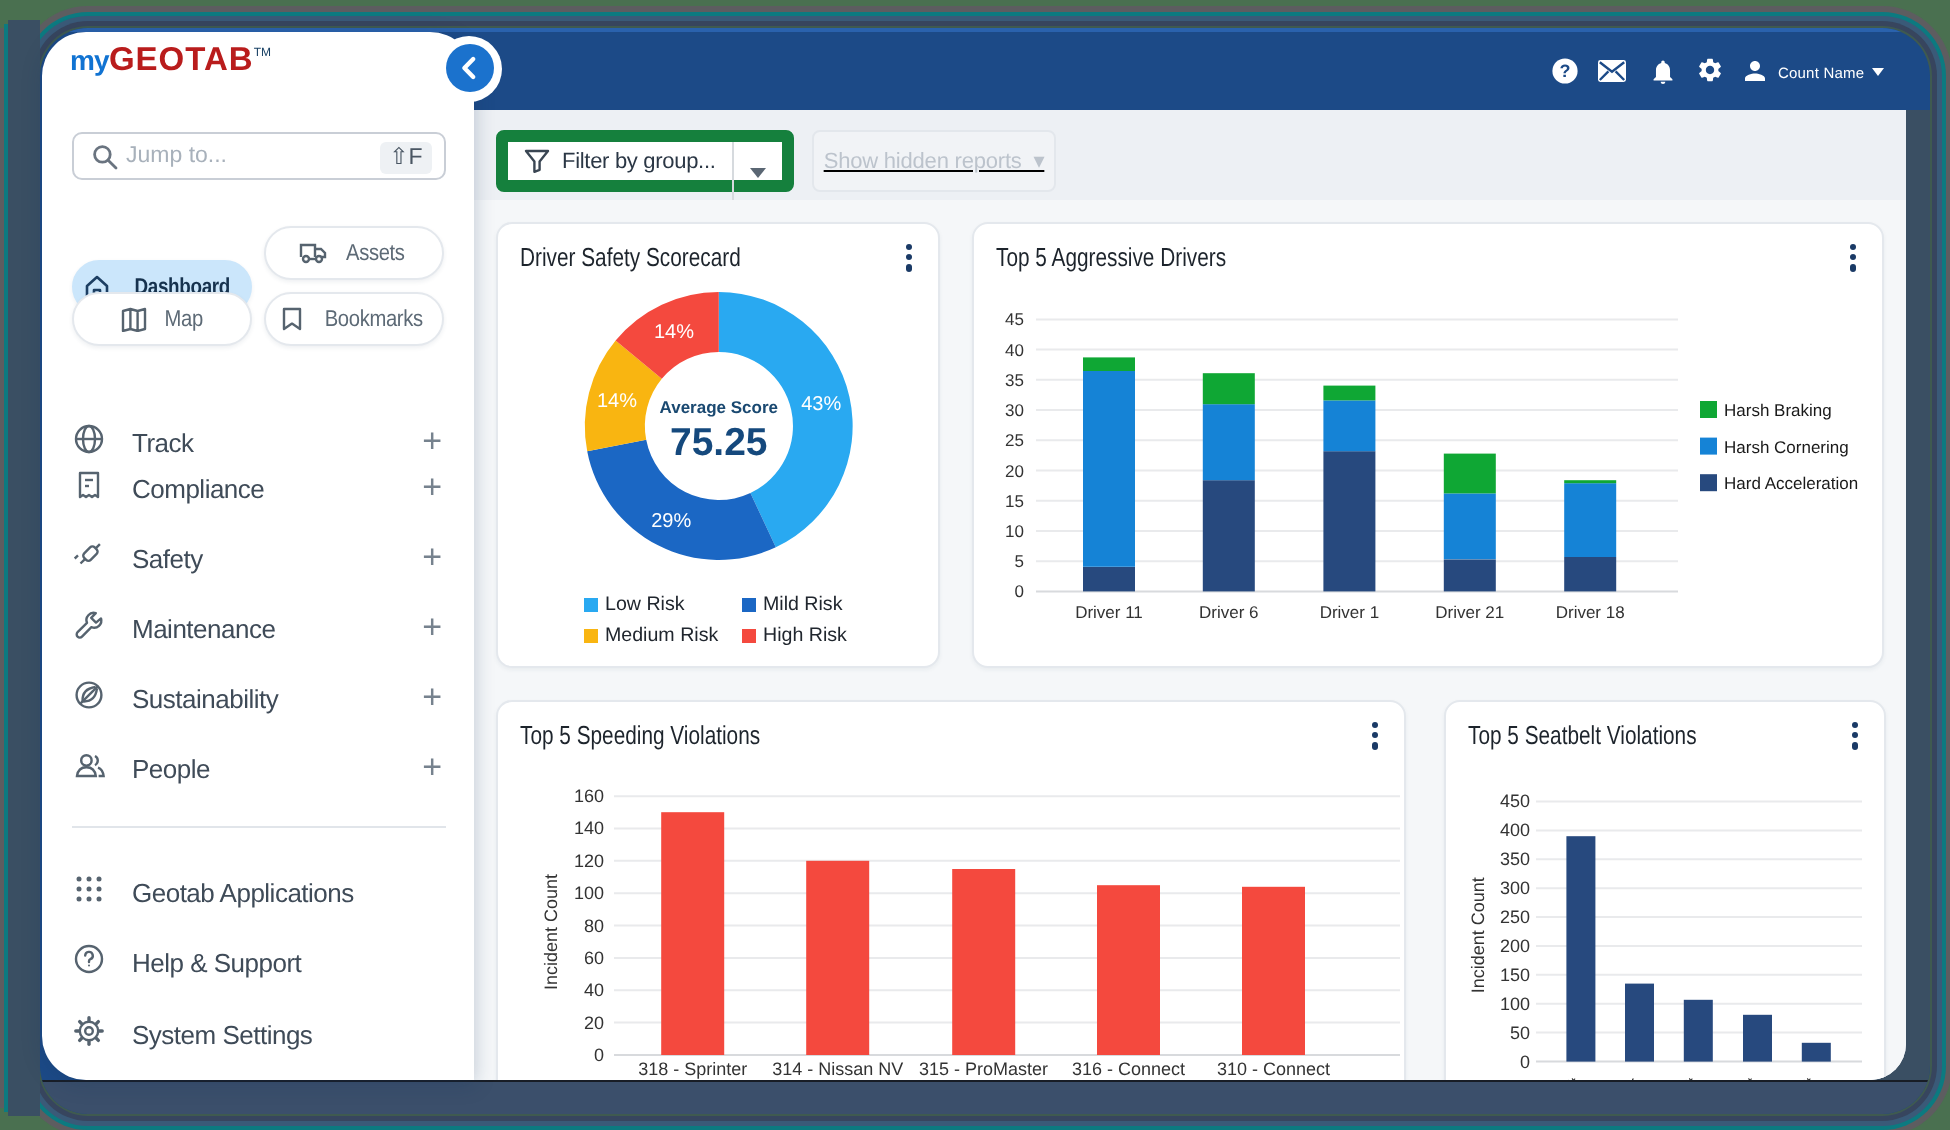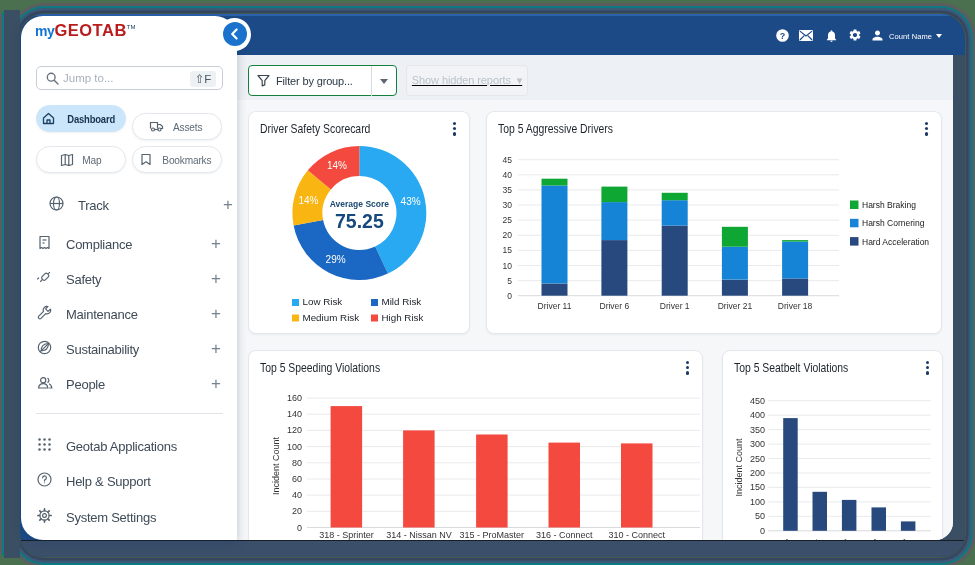--- a/index.html
+++ b/index.html
@@ -7,21 +7,21 @@
   #page{position:relative;width:975px;height:565px;}
   #win{position:absolute;left:20px;top:14px;width:945px;height:543px;background:#1c4a87;border-radius:24px;
        box-shadow:0 0 0 1px #3f5a50, 0 0 0 3.5px #37455e, 0 0 0 6px #3a5a78, 0 0 0 8px #0c7a80, 0 0 0 11px #5d5d60;overflow:hidden;}
   #topicons{position:absolute;left:-14px;top:-14px;width:975px;height:55px;color:#fff;white-space:nowrap;}
   #main{position:absolute;left:217px;top:41px;width:716px;height:485px;background:#edf0f4;overflow:hidden;border-radius:0 0 18px 0;}
   .card{position:absolute;box-sizing:border-box;background:#fff;border:1px solid #e4e8ed;border-radius:8px;box-shadow:0 1px 2px rgba(40,60,90,.06);}
   .ctitle{position:absolute;left:11px;top:9px;font-size:13px;font-weight:400;color:#1d242c;transform:scaleX(0.8);transform-origin:0 50%;white-space:nowrap;}
   .kebab{position:absolute;right:12px;top:10px;width:4px;height:14px;}
   .kebab i{display:block;width:3.2px;height:3.2px;border-radius:50%;background:#1a3a66;margin:0 0 2px 0;}
   
-  #filterbox{position:absolute;box-sizing:border-box;left:11px;top:10px;width:149px;height:31px;background:#fff;border:1px solid #15803d;border-radius:4px;display:flex;align-items:center;}
+  #filterbox{position:absolute;box-sizing:border-box;left:11px;top:10px;width:149px;height:31px;background:#fff;border:6px solid #15803d;border-radius:4px;display:flex;align-items:center;}
   #filterbox .txt{font-size:11px;color:#2b3745;margin-left:6px;white-space:nowrap;letter-spacing:-0.15px;}
   #filterbox .sep{position:absolute;right:24px;top:0;width:1px;height:30px;background:#d6dade;}
   #showhidden{position:absolute;box-sizing:border-box;left:169px;top:10px;width:122px;height:31px;background:#f1f3f6;border:1px solid #e3e7ec;border-radius:4px;display:flex;align-items:center;justify-content:center;text-decoration:underline;}
   #showhidden .txt{font-size:11px;color:#bcc3cc;white-space:nowrap;letter-spacing:-0.1px;}
   
   #side{position:absolute;left:21px;top:16px;width:216px;height:524px;background:#fff;border-radius:22px 22px 0 22px;box-shadow:0 2px 10px rgba(20,50,90,.25);}
   #logo{position:absolute;left:14px;top:5px;}
   #search{position:absolute;box-sizing:border-box;left:15px;top:50px;width:187px;height:24px;border:1px solid #c9ced6;border-radius:5px;background:#fff;}
   .pill{position:absolute;box-sizing:border-box;height:27px;border-radius:14px;display:flex;align-items:center;justify-content:center;gap:7px;background:#fff;border:1px solid #e4e8ed;box-shadow:0 1px 2px rgba(40,60,90,.08);}
   .pill.active{background:#cbe6fb;border:1px solid #cbe6fb;}
@@ -258,21 +258,21 @@
   <div id="side">
     <div id="logo"><span style="font-size:14px;font-weight:700;color:#1173d2;letter-spacing:-0.4px;">my</span><span style="font-size:16.5px;font-weight:700;color:#b91c1c;letter-spacing:0.5px;">GEOTAB</span><span style="font-size:6px;color:#1b4366;vertical-align:7px;">TM</span></div>
     <div id="search">
       <svg width="13" height="13" viewBox="0 0 13 13" style="position:absolute;left:9px;top:5px;">
         <circle cx="5.2" cy="5.2" r="3.9" fill="none" stroke="#6a7480" stroke-width="1.4"></circle>
         <line x1="8.2" y1="8.2" x2="12" y2="12" stroke="#6a7480" stroke-width="1.4" stroke-linecap="round"></line>
       </svg>
       <span style="position:absolute;left:26px;top:5px;font-size:11.5px;color:#a8b1bb;">Jump to...</span>
       <span style="position:absolute;right:6px;top:3.5px;width:26px;height:16px;background:#eef1f4;border-radius:3px;text-align:center;font-size:11.5px;line-height:16px;color:#4a5663;">⇧F</span>
     </div>
-    <div class="pill active" style="left:15px;top:89px;width:90px;">
+    <div class="pill active" style="left:15px;top:114px;width:90px;">
       <svg width="13" height="13" viewBox="0 0 13 13" fill="none" stroke="#1d3f63" stroke-width="1.3" stroke-linejoin="round">
           <path d="M1.5 6L6.5 1.5L11.5 6V11.5H1.5z"></path>
           <path d="M5 11.5V8h3v3.5"></path>
         </svg>
       <span>Dashboard</span>
     </div>
     <div class="pill" style="left:111px;top:97px;width:90px;">
       <svg width="15" height="13" viewBox="0 0 15 13" fill="none" stroke="#56636f" stroke-width="1.2">
           <path d="M1.5 8.5V2.5h7v6"></path>
           <path d="M8.5 4.5h3l2 2v2h-2"></path>
@@ -287,21 +287,21 @@
           <path d="M1.5 2.5l3.7-1v10l-3.7 1zM5.2 1.5l3.6 1v10l-3.6-1zM8.8 2.5l3.7-1v10l-3.7 1z"></path>
         </svg>
       <span>Map</span>
     </div>
     <div class="pill" style="left:111px;top:130px;width:90px;">
       <svg width="12" height="13" viewBox="0 0 12 13" fill="none" stroke="#56636f" stroke-width="1.2" stroke-linejoin="round">
           <path d="M2 1.5h8v10L6 8.8 2 11.5z"></path>
         </svg>
       <span>Bookmarks</span>
     </div>
-    <div class="mitem" style="top:180px;margin-left:12px;">
+    <div class="mitem" style="top:196px;">
       <svg width="15" height="15" viewBox="0 0 15 15" fill="none" stroke="#56636f" stroke-width="1.2">
           <circle cx="7.5" cy="7.5" r="6.5"></circle>
           <ellipse cx="7.5" cy="7.5" rx="3" ry="6.5"></ellipse>
           <line x1="1" y1="7.5" x2="14" y2="7.5"></line>
         </svg>
       <span class="lab">Track</span>
         <span class="plus">+</span>
     </div>
     <div class="mitem" style="top:219px;">
       <svg width="15" height="15" viewBox="0 0 15 15" fill="none" stroke="#56636f" stroke-width="1.2">

